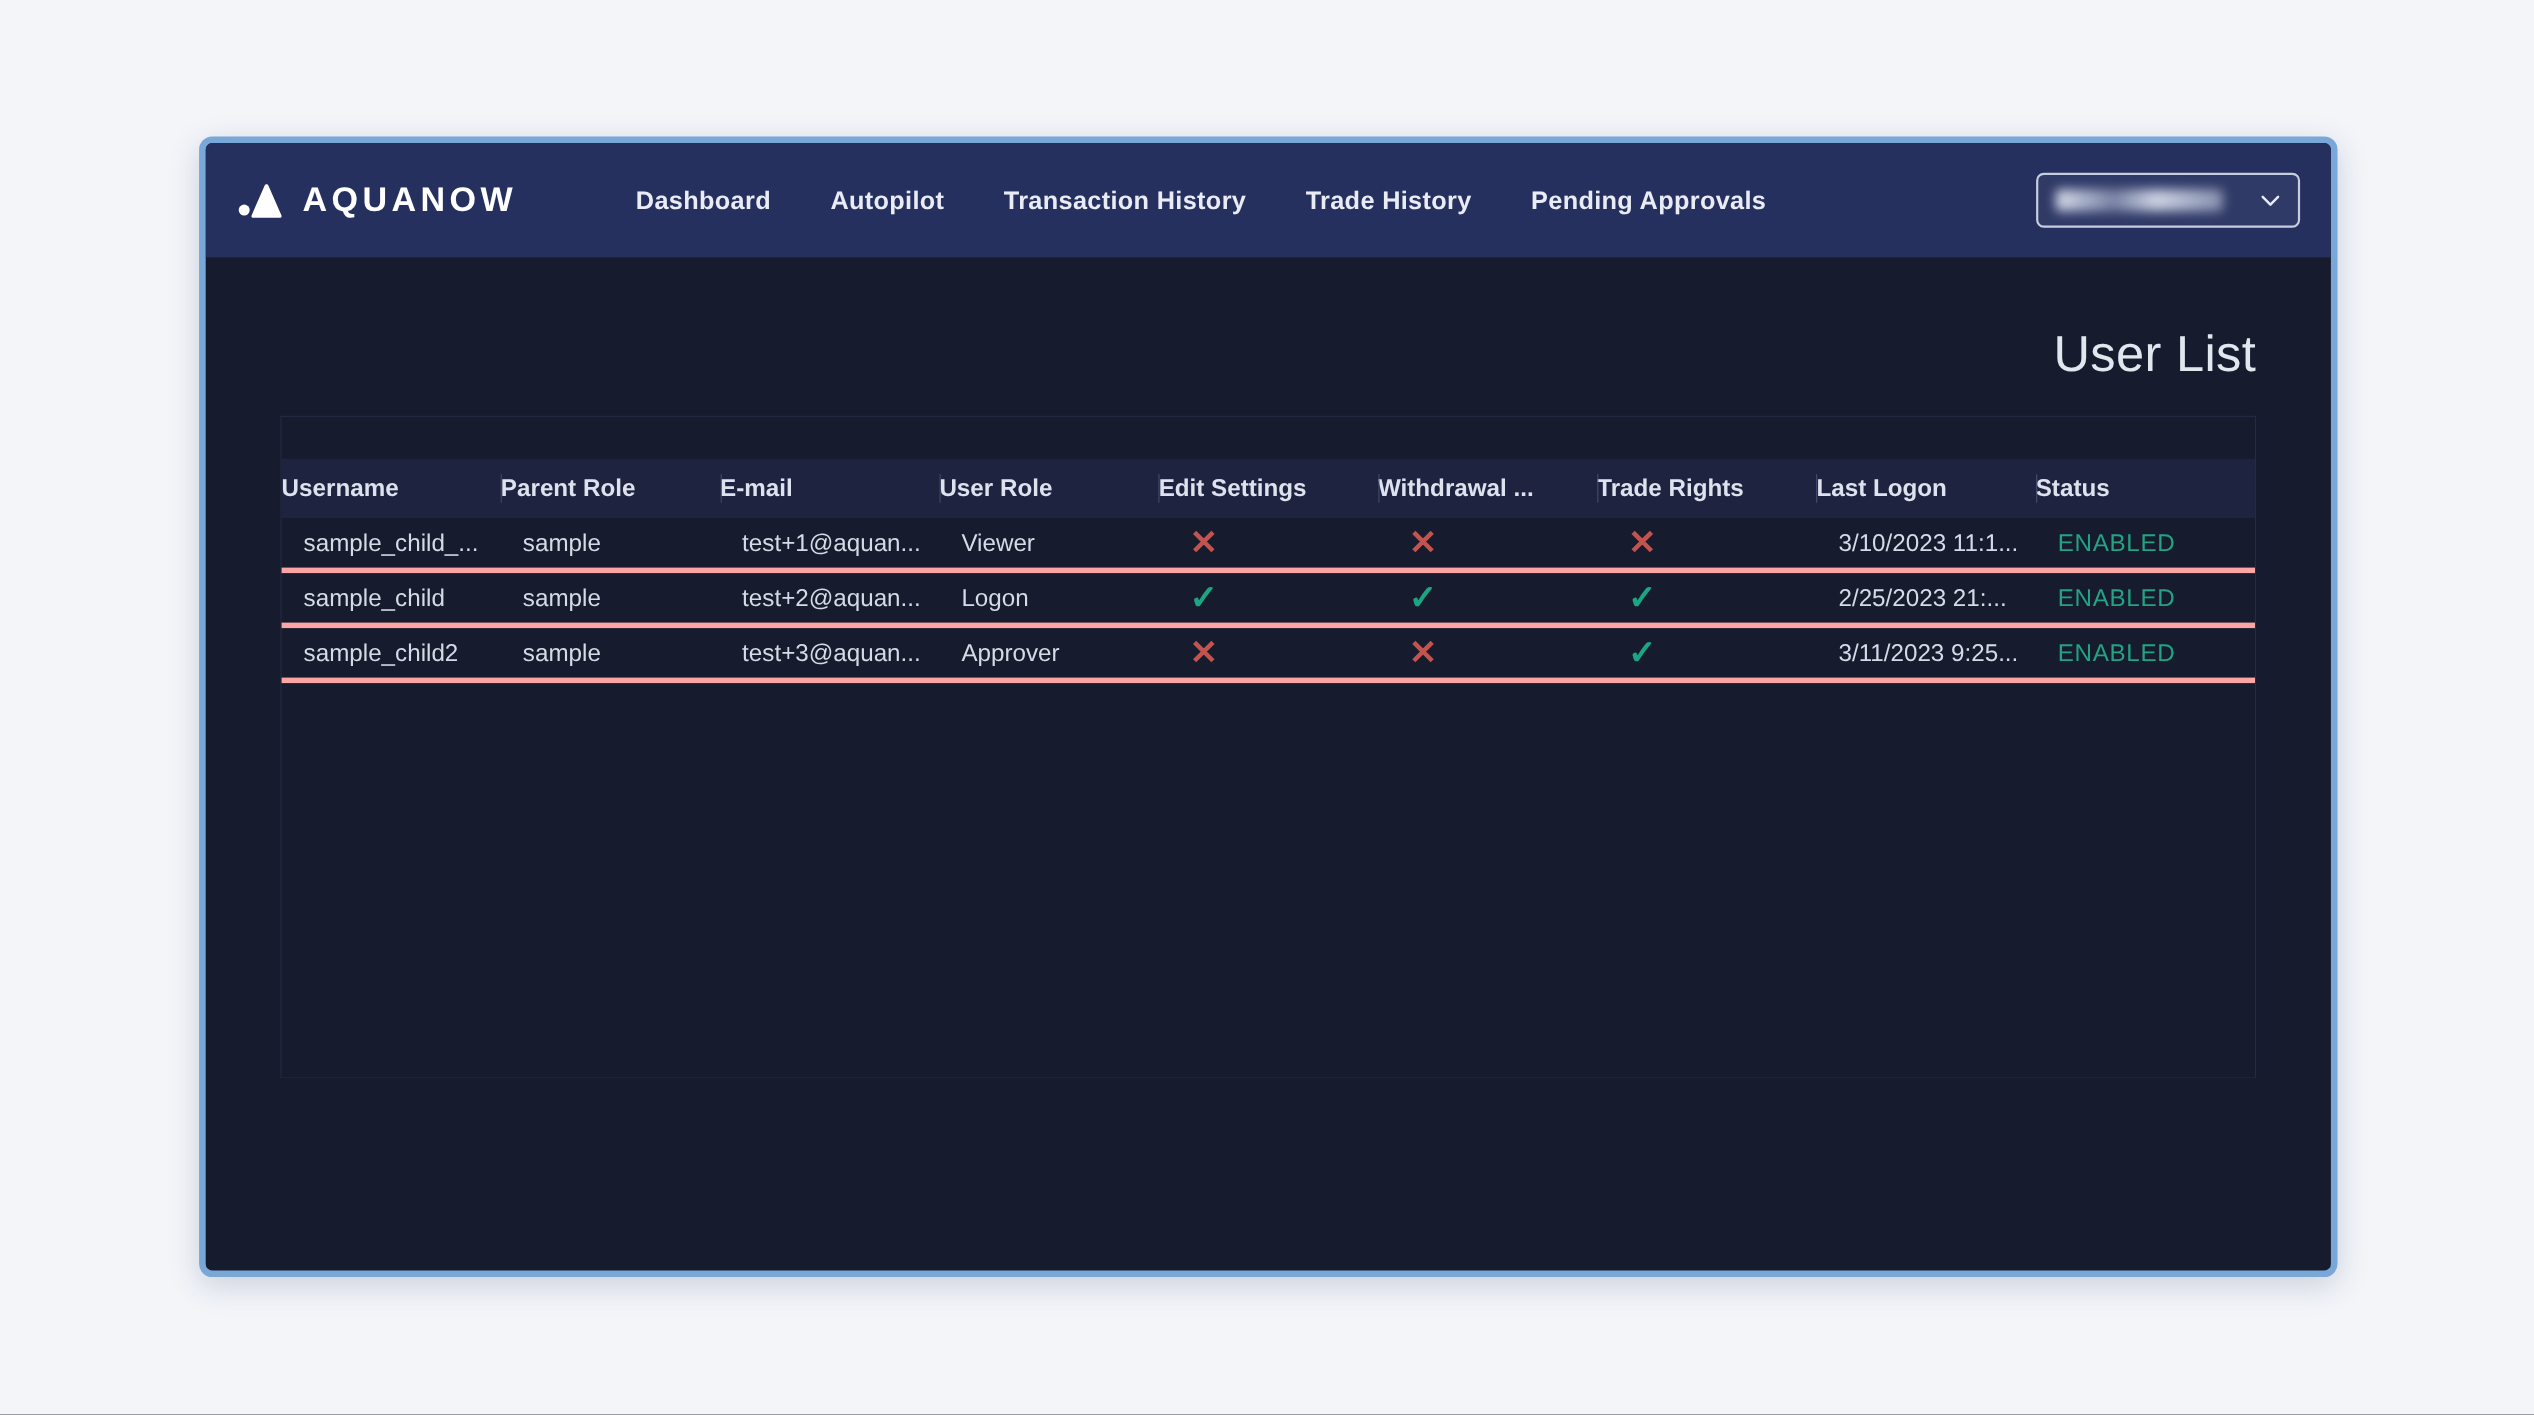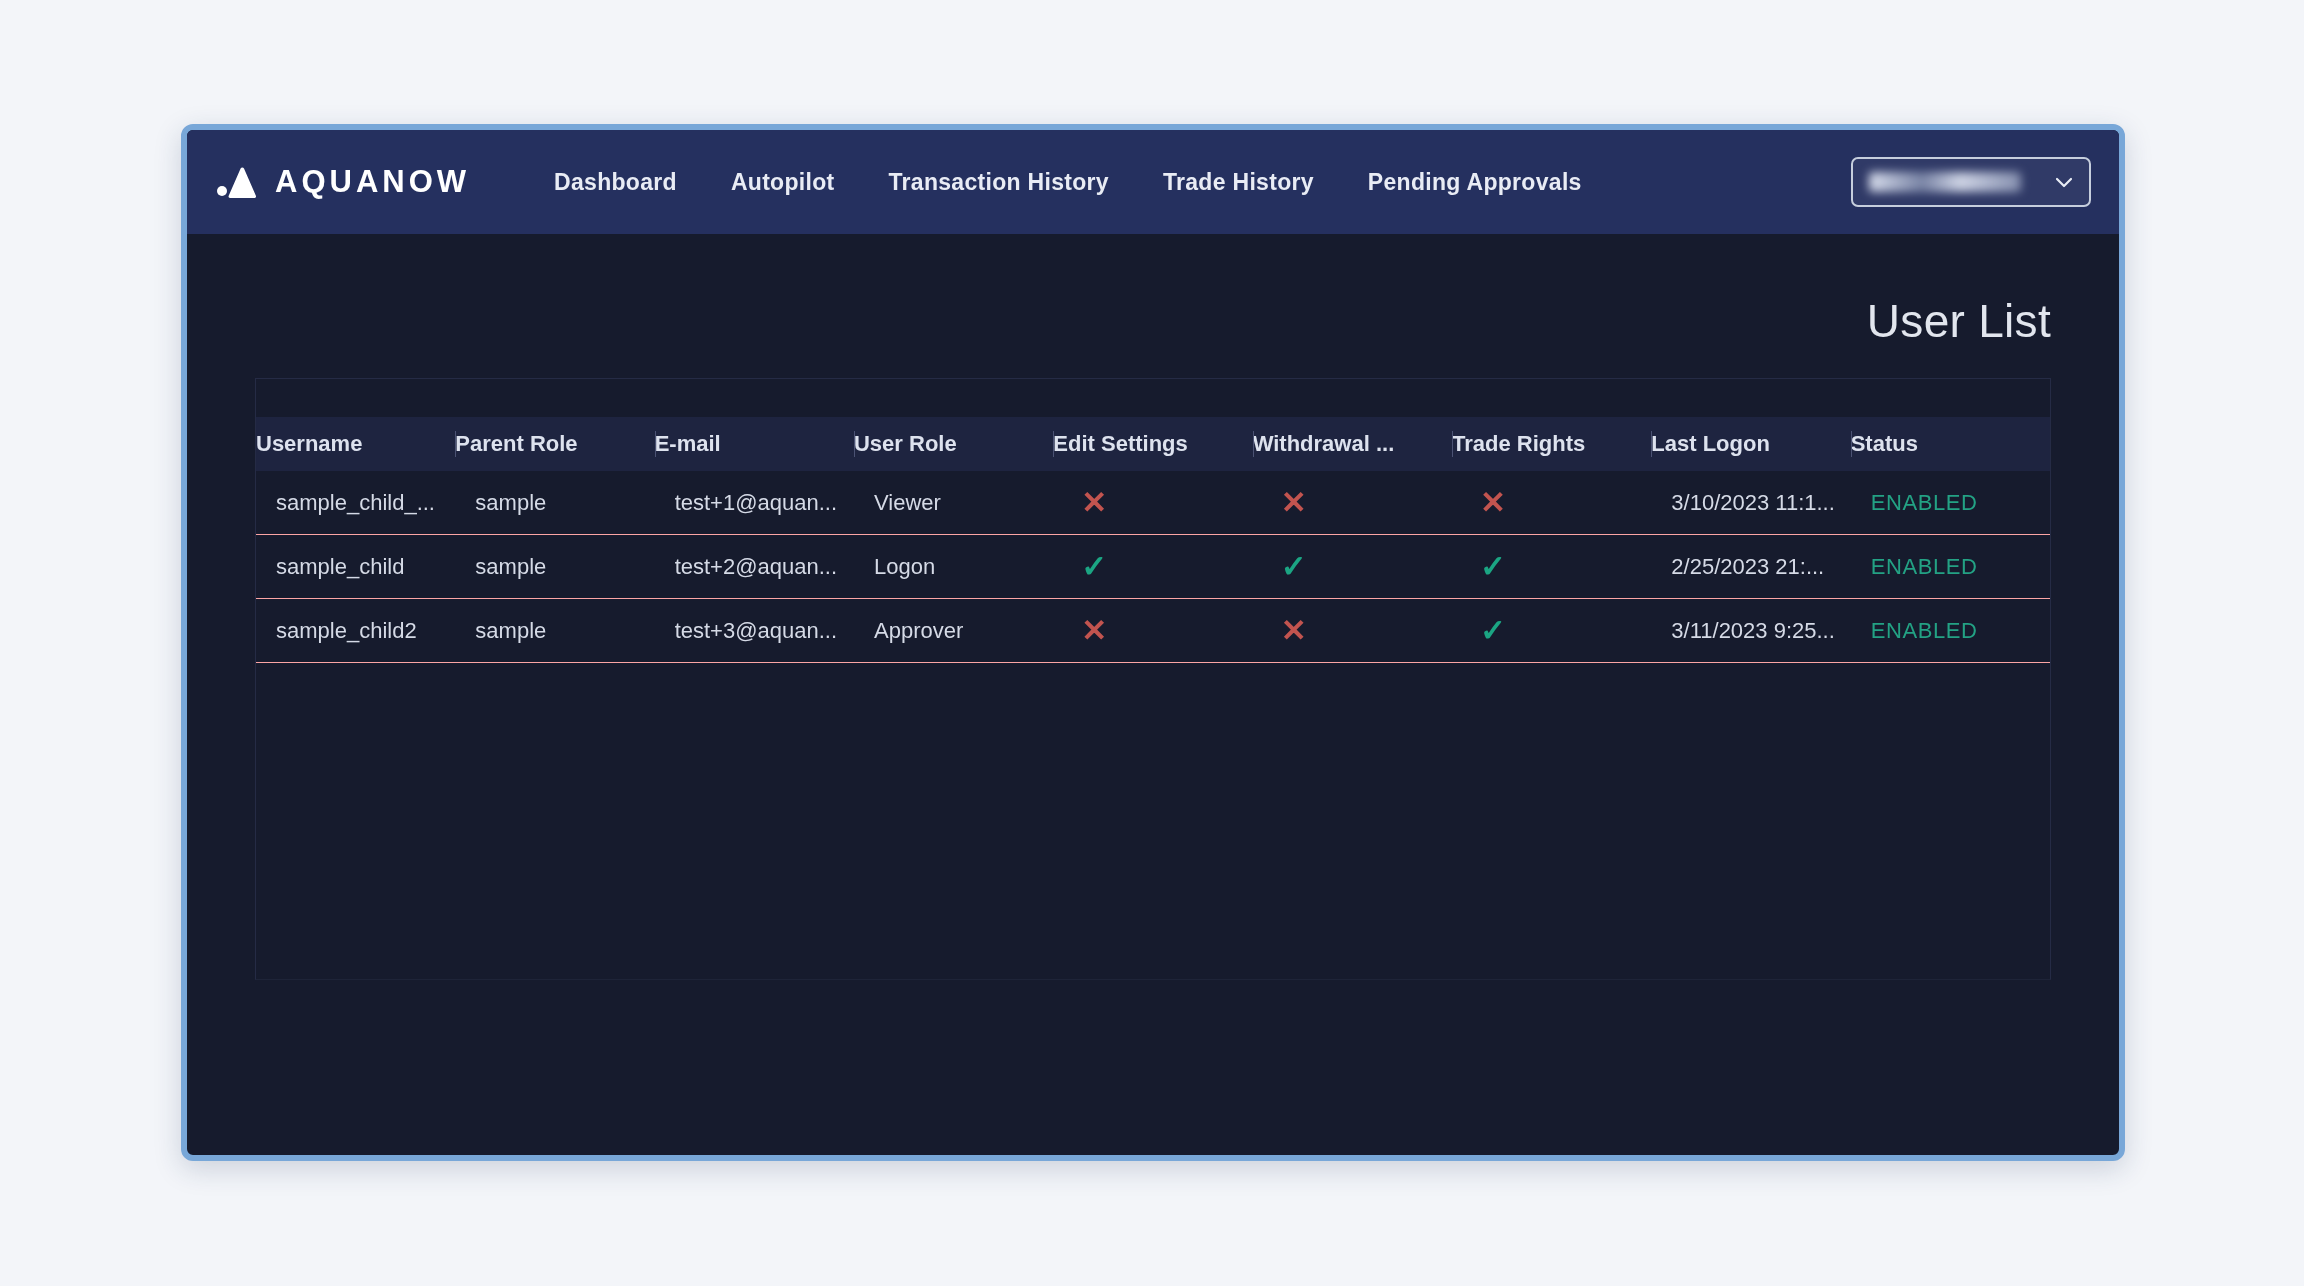--- a/index.html
+++ b/index.html
@@ -36,21 +36,21 @@
     height:104px;flex:0 0 104px;
     background:var(--navbar-bg);
     display:flex;align-items:center;
     padding:0 28px;
   }
   .brand{display:flex;align-items:center;gap:16px;cursor:pointer;}
   .logo{display:flex;align-items:center;}
   .brand-text{
     color:#ffffff;font-size:31px;font-weight:700;letter-spacing:4px;
   }
-  .nav{display:flex;align-items:center;gap:54px;margin-left:84px;}
+  .nav{display:flex;align-items:center;gap:54px;margin-left:108px;}
   .nav-item{
     color:#e9ecf5;font-size:23px;font-weight:700;letter-spacing:.3px;
     text-decoration:none;cursor:pointer;white-space:nowrap;
   }
   .account{
     margin-left:auto;
     width:240px;height:50px;
     background:rgba(255,255,255,0.05);
     border:2px solid #c6cedd;
     border-radius:7px;
@@ -91,22 +91,22 @@
     color:#dde2ee;font-size:22px;font-weight:700;
     white-space:nowrap;overflow:hidden;
   }
   .th.sep::before{
     content:"";position:absolute;left:0;top:50%;transform:translateY(-50%);
     width:1px;height:26px;background:#4b5273;
   }
   .tbody{display:block;}
   .tr{
     display:grid;grid-template-columns:repeat(9,1fr);
-    height:64px;align-items:center;
-    border-bottom:1px solid #fca5a5;
+    height:50px;align-items:center;
+    border-bottom:5px solid #fca5a5;
     cursor:pointer;
   }
   .td{
     padding-left:20px;
     color:#d5dae6;font-size:22px;font-weight:400;
     white-space:nowrap;overflow:hidden;
   }
   .td.status{color:var(--status-green);letter-spacing:.6px;font-size:22px;}
   .mark{
     display:inline-block;margin-left:8px;

